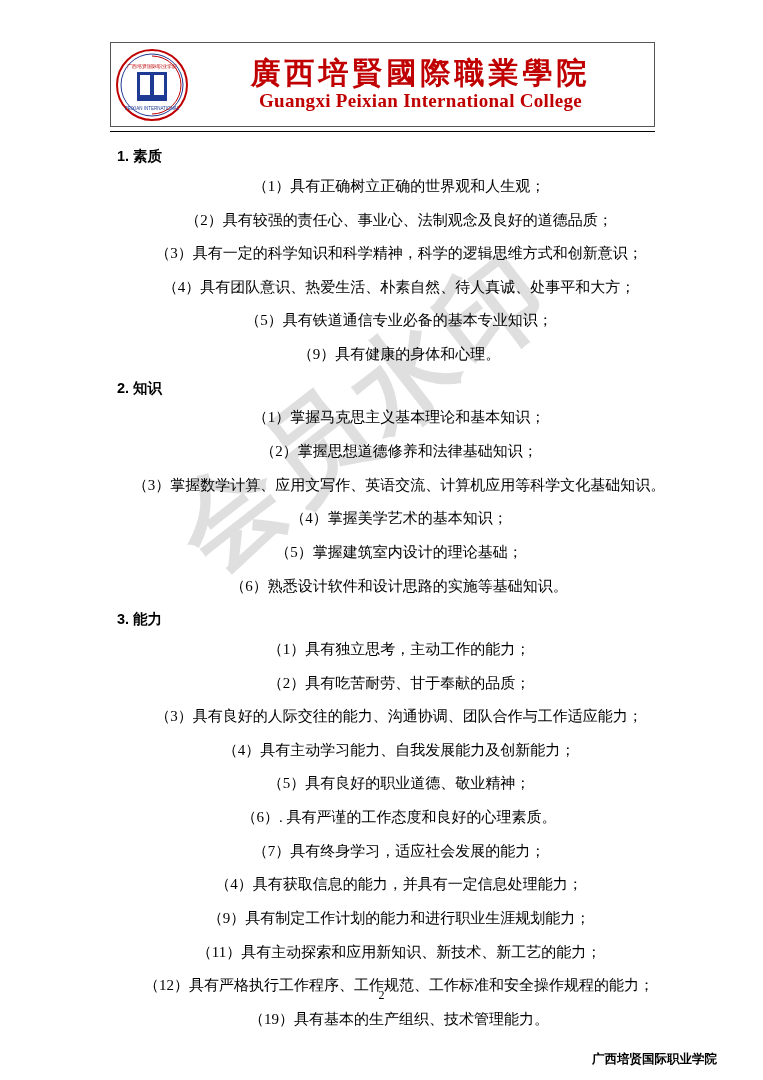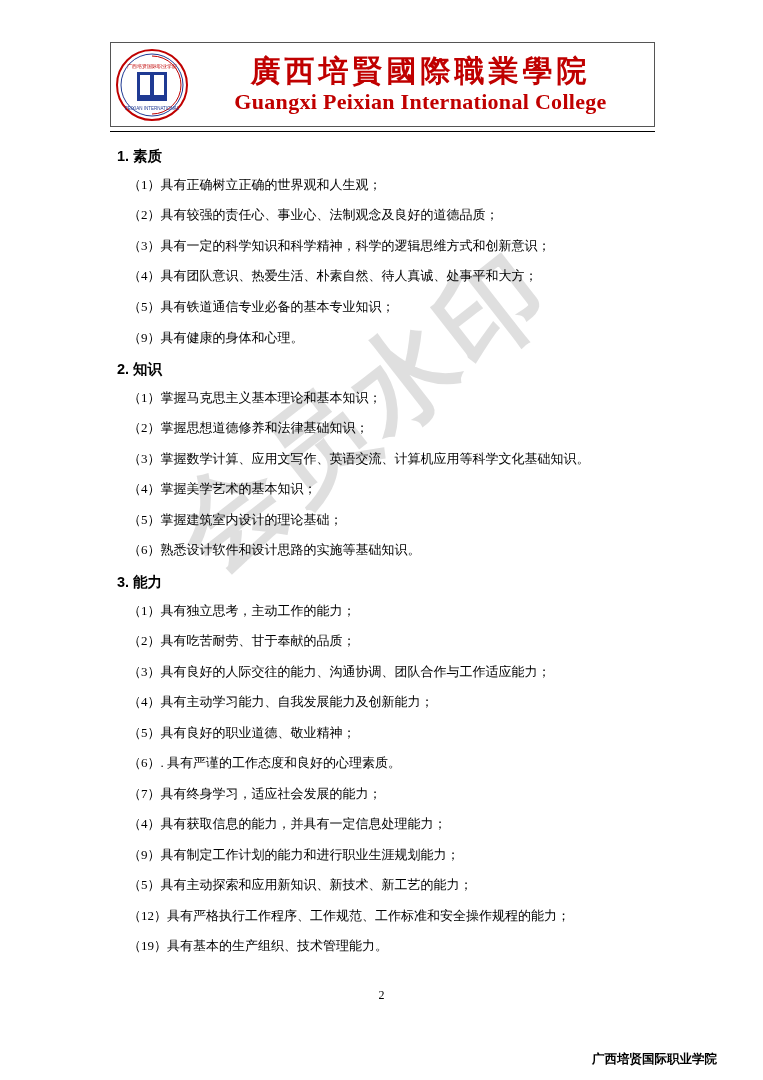--- a/index.html
+++ b/index.html
@@ -62,21 +62,21 @@
     font-size: 30px;
     letter-spacing: 4px;
     line-height: 1.15;
     white-space: nowrap;
     text-align: center;
   }
   .lh-en {
     font-family: "Liberation Serif", serif;
     color: #c00000;
     font-weight: bold;
-    font-size: 22px;
+    font-size: 19px;
     letter-spacing: 0.3px;
     line-height: 1.2;
     white-space: nowrap;
     text-align: center;
     margin-top: 0;
   }
 
   .header-rule {
     position: absolute;
     top: 131px;
@@ -96,26 +96,27 @@
   .sec-title {
     font-family: Liberation Sans, sans-serif;
     font-weight: bold;
     font-size: 14.5px;
     color: #000;
     margin: 6px 0 2px 7px;
     line-height: 1.5;
   }
   .item {
     font-family: "Liberation Serif", serif;
-    font-size: 13px;
+    font-size: 15px;
     color: #000;
     line-height: 1.55;
     margin: 0 0 0 18px;
     padding: 5.2px 0;
     white-space: nowrap;
+    text-align: center;
   }
 
   
   .watermark {
     position: absolute;
     left: 210px;
     top: 360px;
     width: 360px;
     height: 300px;
     color: rgba(150,150,150,0.30);
@@ -202,21 +203,21 @@
     <div class="sec-title">3. 能力</div>
     <p class="item">（1）具有独立思考，主动工作的能力；</p>
     <p class="item">（2）具有吃苦耐劳、甘于奉献的品质；</p>
     <p class="item">（3）具有良好的人际交往的能力、沟通协调、团队合作与工作适应能力；</p>
     <p class="item">（4）具有主动学习能力、自我发展能力及创新能力；</p>
     <p class="item">（5）具有良好的职业道德、敬业精神；</p>
     <p class="item">（6）. 具有严谨的工作态度和良好的心理素质。</p>
     <p class="item">（7）具有终身学习，适应社会发展的能力；</p>
     <p class="item">（4）具有获取信息的能力，并具有一定信息处理能力；</p>
     <p class="item">（9）具有制定工作计划的能力和进行职业生涯规划能力；</p>
-    <p class="item">（5）具有主动探索和应用新知识、新技术、新工艺的能力；</p>
+    <p class="item">（11）具有主动探索和应用新知识、新技术、新工艺的能力；</p>
     <p class="item">（12）具有严格执行工作程序、工作规范、工作标准和安全操作规程的能力；</p>
     <p class="item">（19）具有基本的生产组织、技术管理能力。</p>
   </div>
 
   <div class="page-number">2</div>
   <div class="footer-org">广西培贤国际职业学院</div>
 
 </div>
 
 </body></html>

